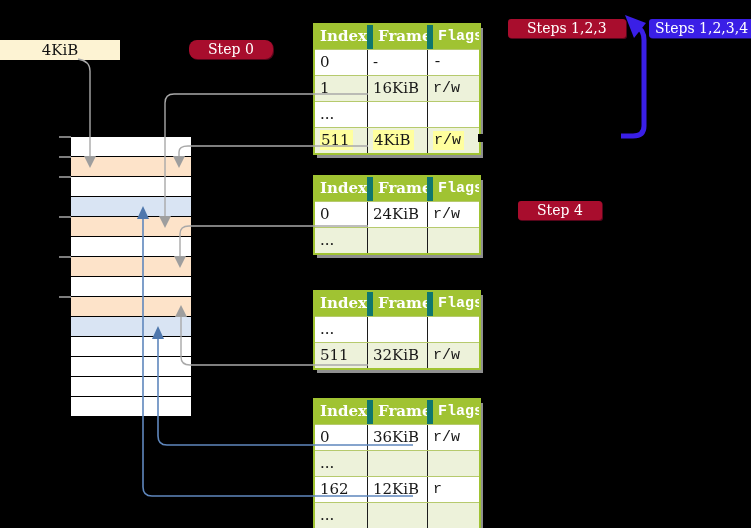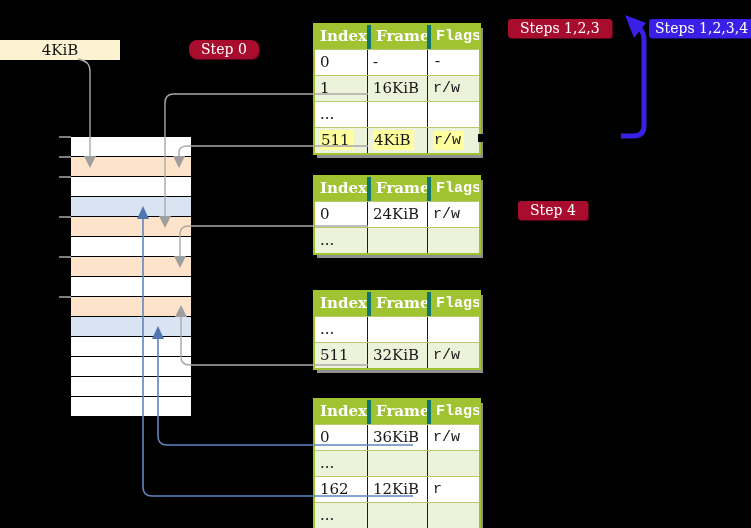--- a/index.html
+++ b/index.html
@@ -9,21 +9,21 @@
     font-family:"DejaVu Serif","Liberation Serif",serif;
   }
   
   .frame-label{
     position:absolute;left:0;top:40px;width:120px;height:20px;
     background:#fdf3d3;color:#111;font-size:15px;line-height:20px;
     text-align:center;
   }
   
   .badge{
-    position:absolute;height:19px;line-height:19px;padding:0 12px;
+    position:absolute;height:19px;line-height:19px;padding:0 19px;
     border-radius:3px;color:#fff;font-size:14px;white-space:nowrap;
   }
   .badge.red{background:#a80d2d;box-shadow:1px 1px 0 #55051a;}
   .badge.blue{background:#3a1fe6;box-shadow:1px 1px 0 #1a0c66;}
   #badge-step0{left:189px;top:40px;border-radius:8px;}
   #badge-steps123{left:508px;top:19px;}
   #badge-steps1234{left:649px;top:19px;padding:0 6px;}
   #badge-step4{left:518px;top:156px;margin-top:45px;}
   
   #memory-stack{
@@ -38,21 +38,21 @@
   
   .ptable{
     position:absolute;left:313px;width:168px;
     border:2px solid #a0c332;background:#fff;box-sizing:border-box;
     box-shadow:3px 4px 0 -1px #8f8f8f;
   }
   .ptable .hrow{
     display:flex;background:#a0c332;color:#fff;font-weight:bold;
     font-size:15px;height:24px;line-height:23px;
   }
-  .ptable .hrow .cell{border-left:4px solid #0f766e;}
+  .ptable .hrow .cell{border-left:6px solid #0f766e;}
   .ptable .hrow .cell:first-child{border-left:none;}
   .ptable .trow{display:flex;height:26px;line-height:25px;font-size:15px;color:#161616;
     border-top:1px solid #b6ca6d;box-sizing:border-box;}
   .ptable .trow.shade{background:#edf2da;}
   .ptable .cell{padding-left:5px;box-sizing:border-box;overflow:hidden;white-space:nowrap;}
   .ptable .c0{width:52px;}
   .ptable .c1{width:60px;border-left:1px solid #1c1c1c;}
   .ptable .c2{width:52px;border-left:1px solid #1c1c1c;font-family:Liberation Mono, monospace;}
   .ptable .trow .hl{background:#ffff9e;padding:1px 3px 1px 1px;}
   #connector-layer{position:absolute;left:0;top:0;pointer-events:none;}

